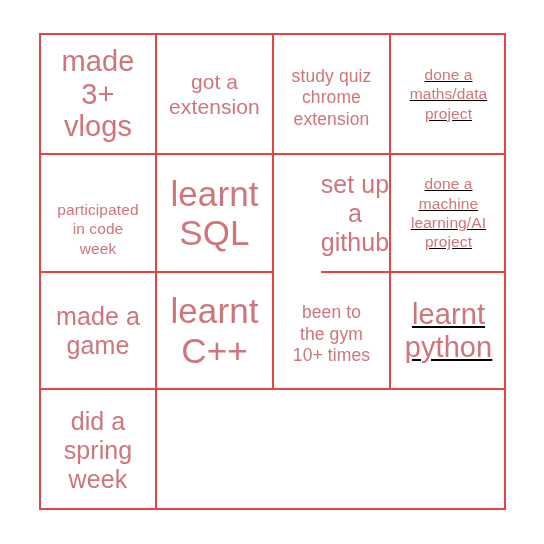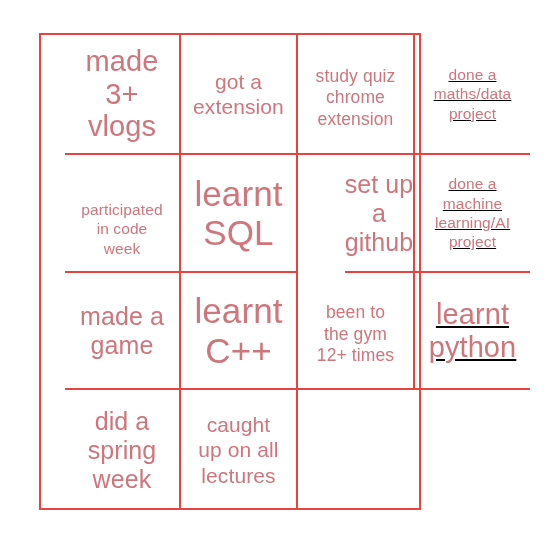--- a/index.html
+++ b/index.html
@@ -12,29 +12,28 @@
     width: 544px;
     height: 544px;
     overflow: hidden;
     font-family: "Liberation Sans", sans-serif;
     -webkit-font-smoothing: antialiased;
   }
   #bingo-card {
     position: absolute;
     left: 39px;
     top: 33px;
-    width: 382px;
+    width: 467px;
     height: 477px;
     box-sizing: border-box;
     border: 2px solid #e8433f;
     display: grid;
     grid-template-columns: 116px 117px 117px 115px;
     grid-template-rows: 120px 118px 117px 120px;
     background: #ffffff;
-    padding-left: 24px;
   }
   .bingo-cell {
     box-sizing: border-box;
     border-right: 2px solid #e8433f;
     border-bottom: 2px solid #e8433f;
     display: flex;
     align-items: center;
     justify-content: center;
     text-align: center;
     padding: 2px 3px;
@@ -103,29 +102,24 @@
       <span class="cell-text sz-md" style="color: rgb(207, 117, 124);">made a
 game</span>
     </div>
     <div class="bingo-cell" style="border-right-color: rgb(232, 67, 63); border-bottom-color: rgb(232, 67, 63);">
       <span class="cell-text sz-xl" style="color: rgb(207, 117, 124);">learnt
 C++</span>
     </div>
     <div class="bingo-cell" style="border-right-color: rgb(232, 67, 63); border-bottom-color: rgb(232, 67, 63);">
       <span class="cell-text sz-xs" style="color: rgb(207, 117, 124);">been to
 the gym
-12+ times</span>
+10+ times</span>
     </div>
     <div class="bingo-cell" style="border-right-color: rgb(232, 67, 63); border-bottom-color: rgb(232, 67, 63);">
       <span class="cell-text sz-lg" style="color: rgb(207, 117, 124);">learnt
 python</span>
     </div>
     <div class="bingo-cell" style="border-right-color: rgb(232, 67, 63); border-bottom-color: rgb(232, 67, 63);">
       <span class="cell-text sz-md" style="color: rgb(207, 117, 124);">did a
 spring
 week</span>
     </div>
-    <div class="bingo-cell" style="border-right-color: rgb(232, 67, 63); border-bottom-color: rgb(232, 67, 63);">
-      <span class="cell-text sz-sm" style="color: rgb(207, 117, 124);">caught
-up on all
-lectures</span>
-    </div>
   </div>
 
 </body></html>

